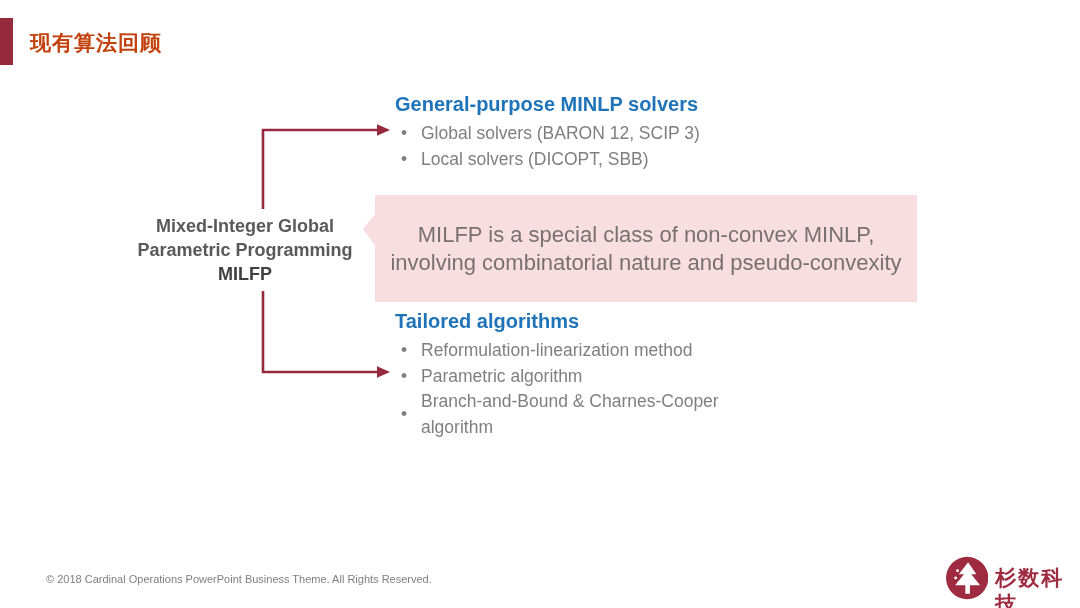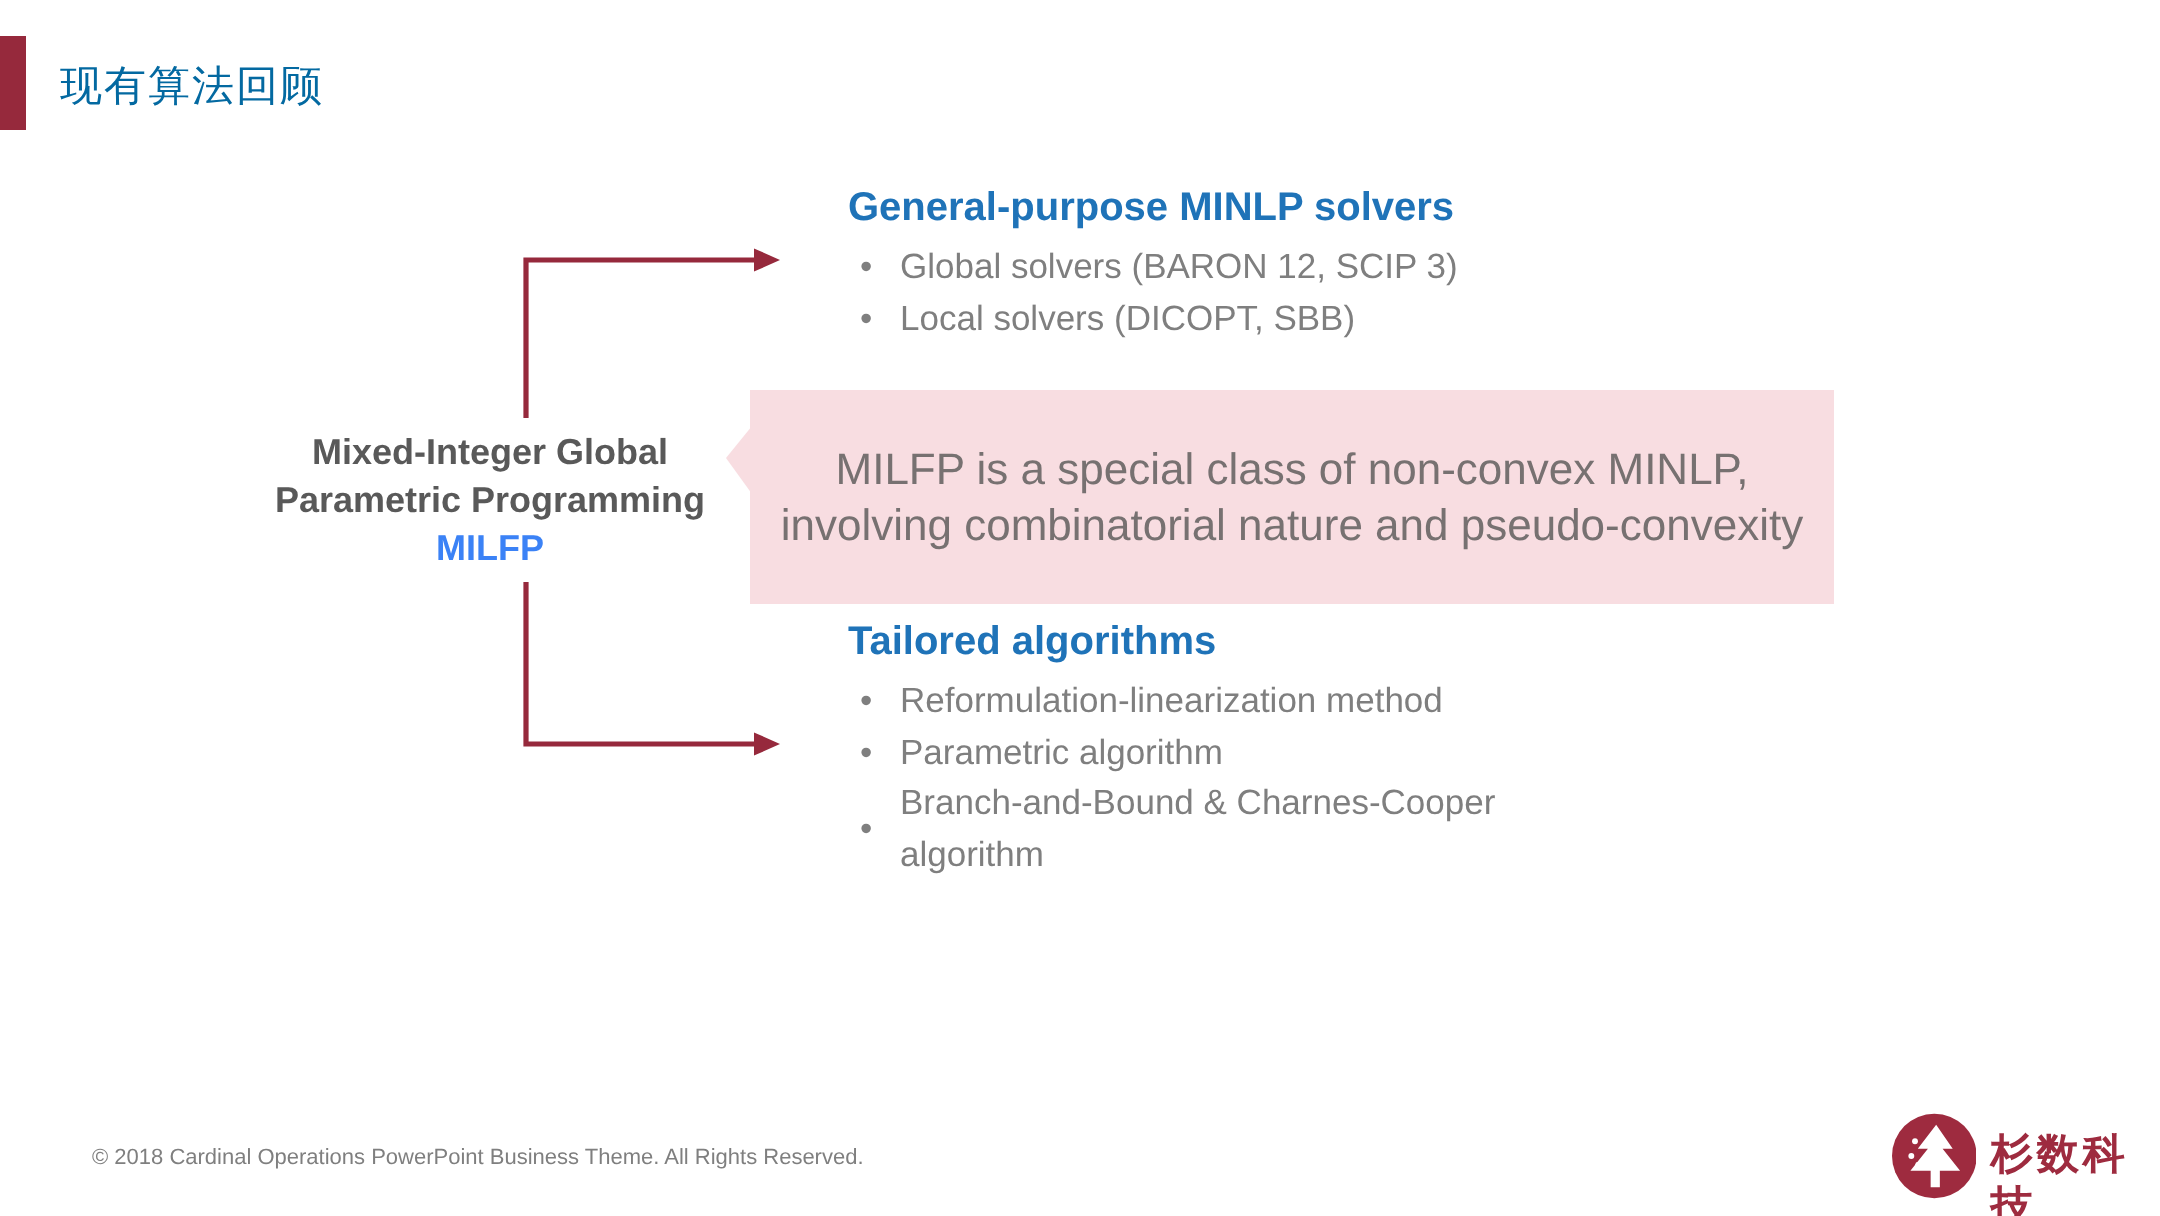--- a/index.html
+++ b/index.html
@@ -3,33 +3,33 @@
 <meta charset="utf-8">
 <style>
   html,body{margin:0;padding:0;background:#e9e9e9;}
   .slide{
     position:relative;width:1080px;height:608px;background:#ffffff;
     font-family:"Liberation Sans","DejaVu Sans",sans-serif;overflow:hidden;
   }
   
   .accent-bar{position:absolute;left:0;top:18px;width:13px;height:47px;background:#96293c;}
   .slide-title{
-    position:absolute;left:30px;top:29px;font-size:21px;font-weight:normal;
-    color:#0369a1;letter-spacing:1px;text-align:right;
+    position:absolute;left:30px;top:29px;font-size:21px;font-weight:bold;
+    color:#c2410c;letter-spacing:1px;text-align:right;
   }
   
   .connector{position:absolute;left:0;top:0;width:1080px;height:608px;pointer-events:none;}
   
   .milfp-label{
     position:absolute;left:120px;top:214px;width:250px;text-align:center;
     font-size:18px;font-weight:bold;color:#595959;line-height:24px;
   }
-  .milfp-label .abbr{color:#3b82f6;}
+  .milfp-label .abbr{color:#404040;}
   
-  .section{position:absolute;left:395px;margin-left:29px;}
+  .section{position:absolute;left:395px;}
   .section.top{top:93px;}
   .section.bottom{top:310px;}
   .section-heading{font-size:20px;font-weight:bold;color:#1f73b8;margin:0 0 5px 0;}
   .bullets{list-style:none;margin:0;padding:0;}
   .bullets li{display:flex;font-size:17.5px;color:#7f7f7f;line-height:25.5px;align-items:center;}
   .bullets li::before{content:"\2022";margin:0 0 0 6px;width:20px;flex:0 0 20px;color:#7f7f7f;}
   .section.bottom .bullets li span{max-width:352px;}
   
   .callout{
     position:absolute;left:375px;top:195px;width:542px;height:107px;

